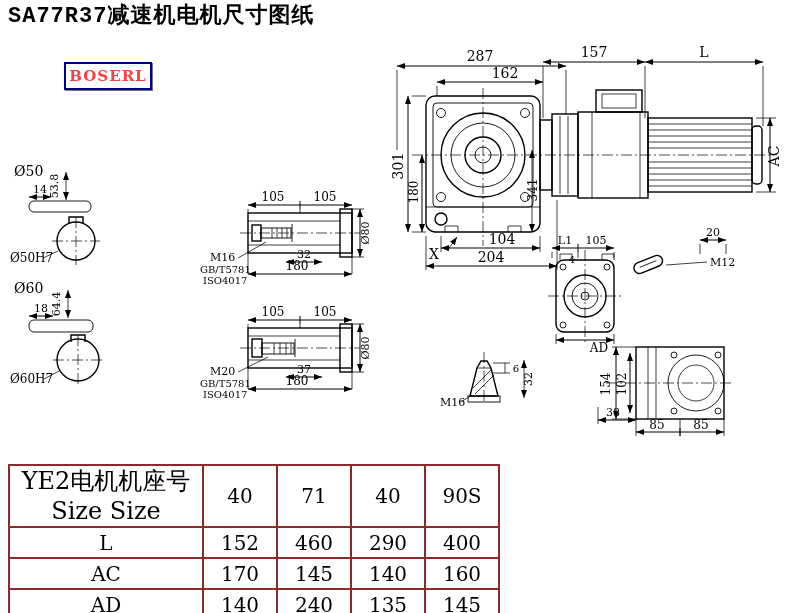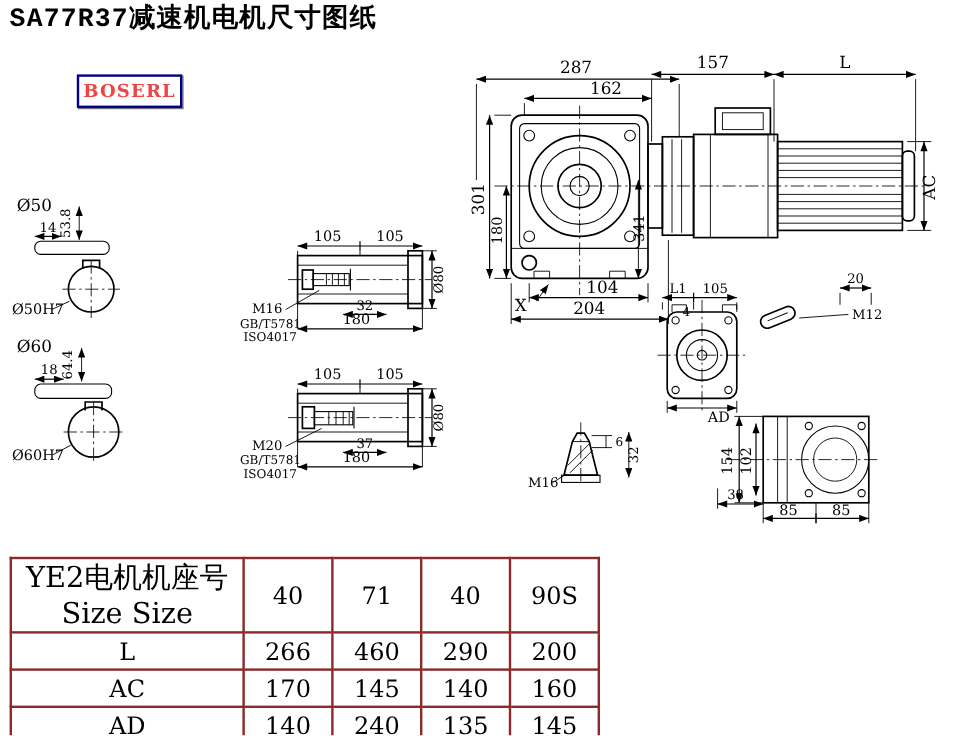--- a/index.html
+++ b/index.html
@@ -261,24 +261,24 @@
         <div>YE2电机机座号</div>
         <div>Size Size</div>
       </td>
       <td>40</td>
       <td>71</td>
       <td>40</td>
       <td>90S</td>
     </tr>
     <tr class="row">
       <td>L</td>
-      <td>266</td>
+      <td>152</td>
       <td>460</td>
       <td>290</td>
-      <td>200</td>
+      <td>400</td>
     </tr>
     <tr class="row">
       <td>AC</td>
       <td>170</td>
       <td>145</td>
       <td>140</td>
       <td>160</td>
     </tr>
     <tr class="row">
       <td>AD</td>

